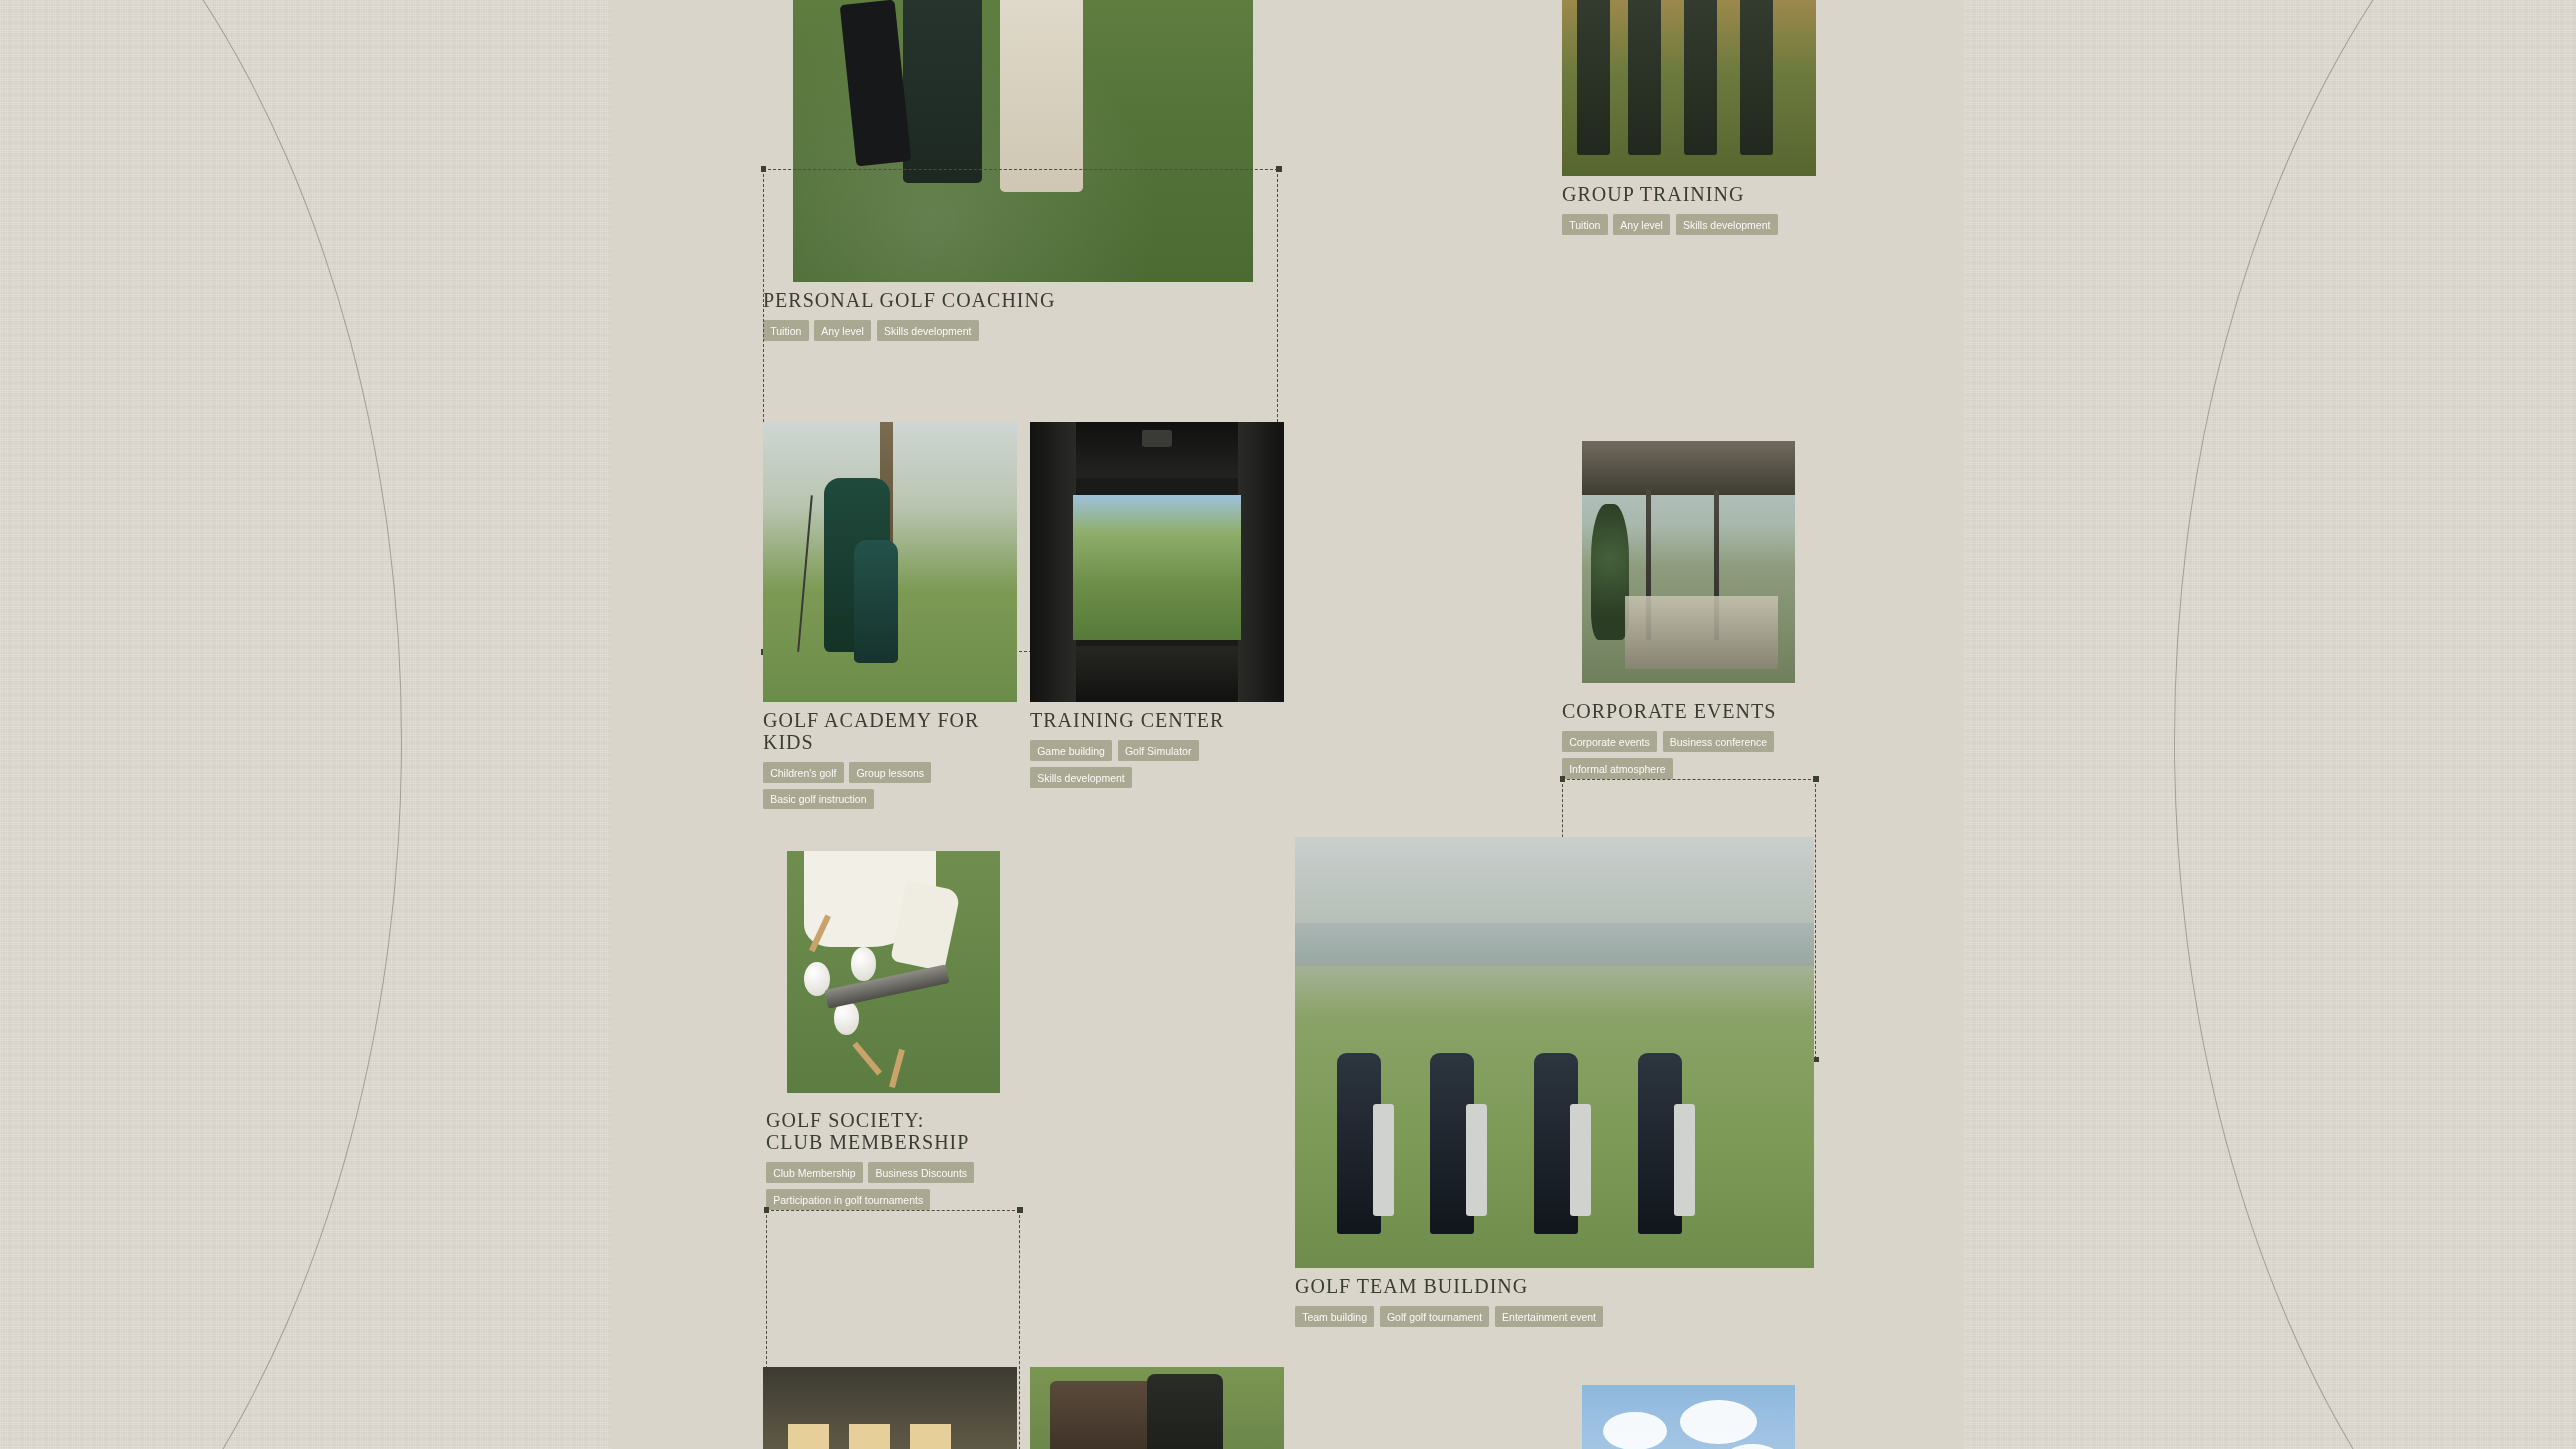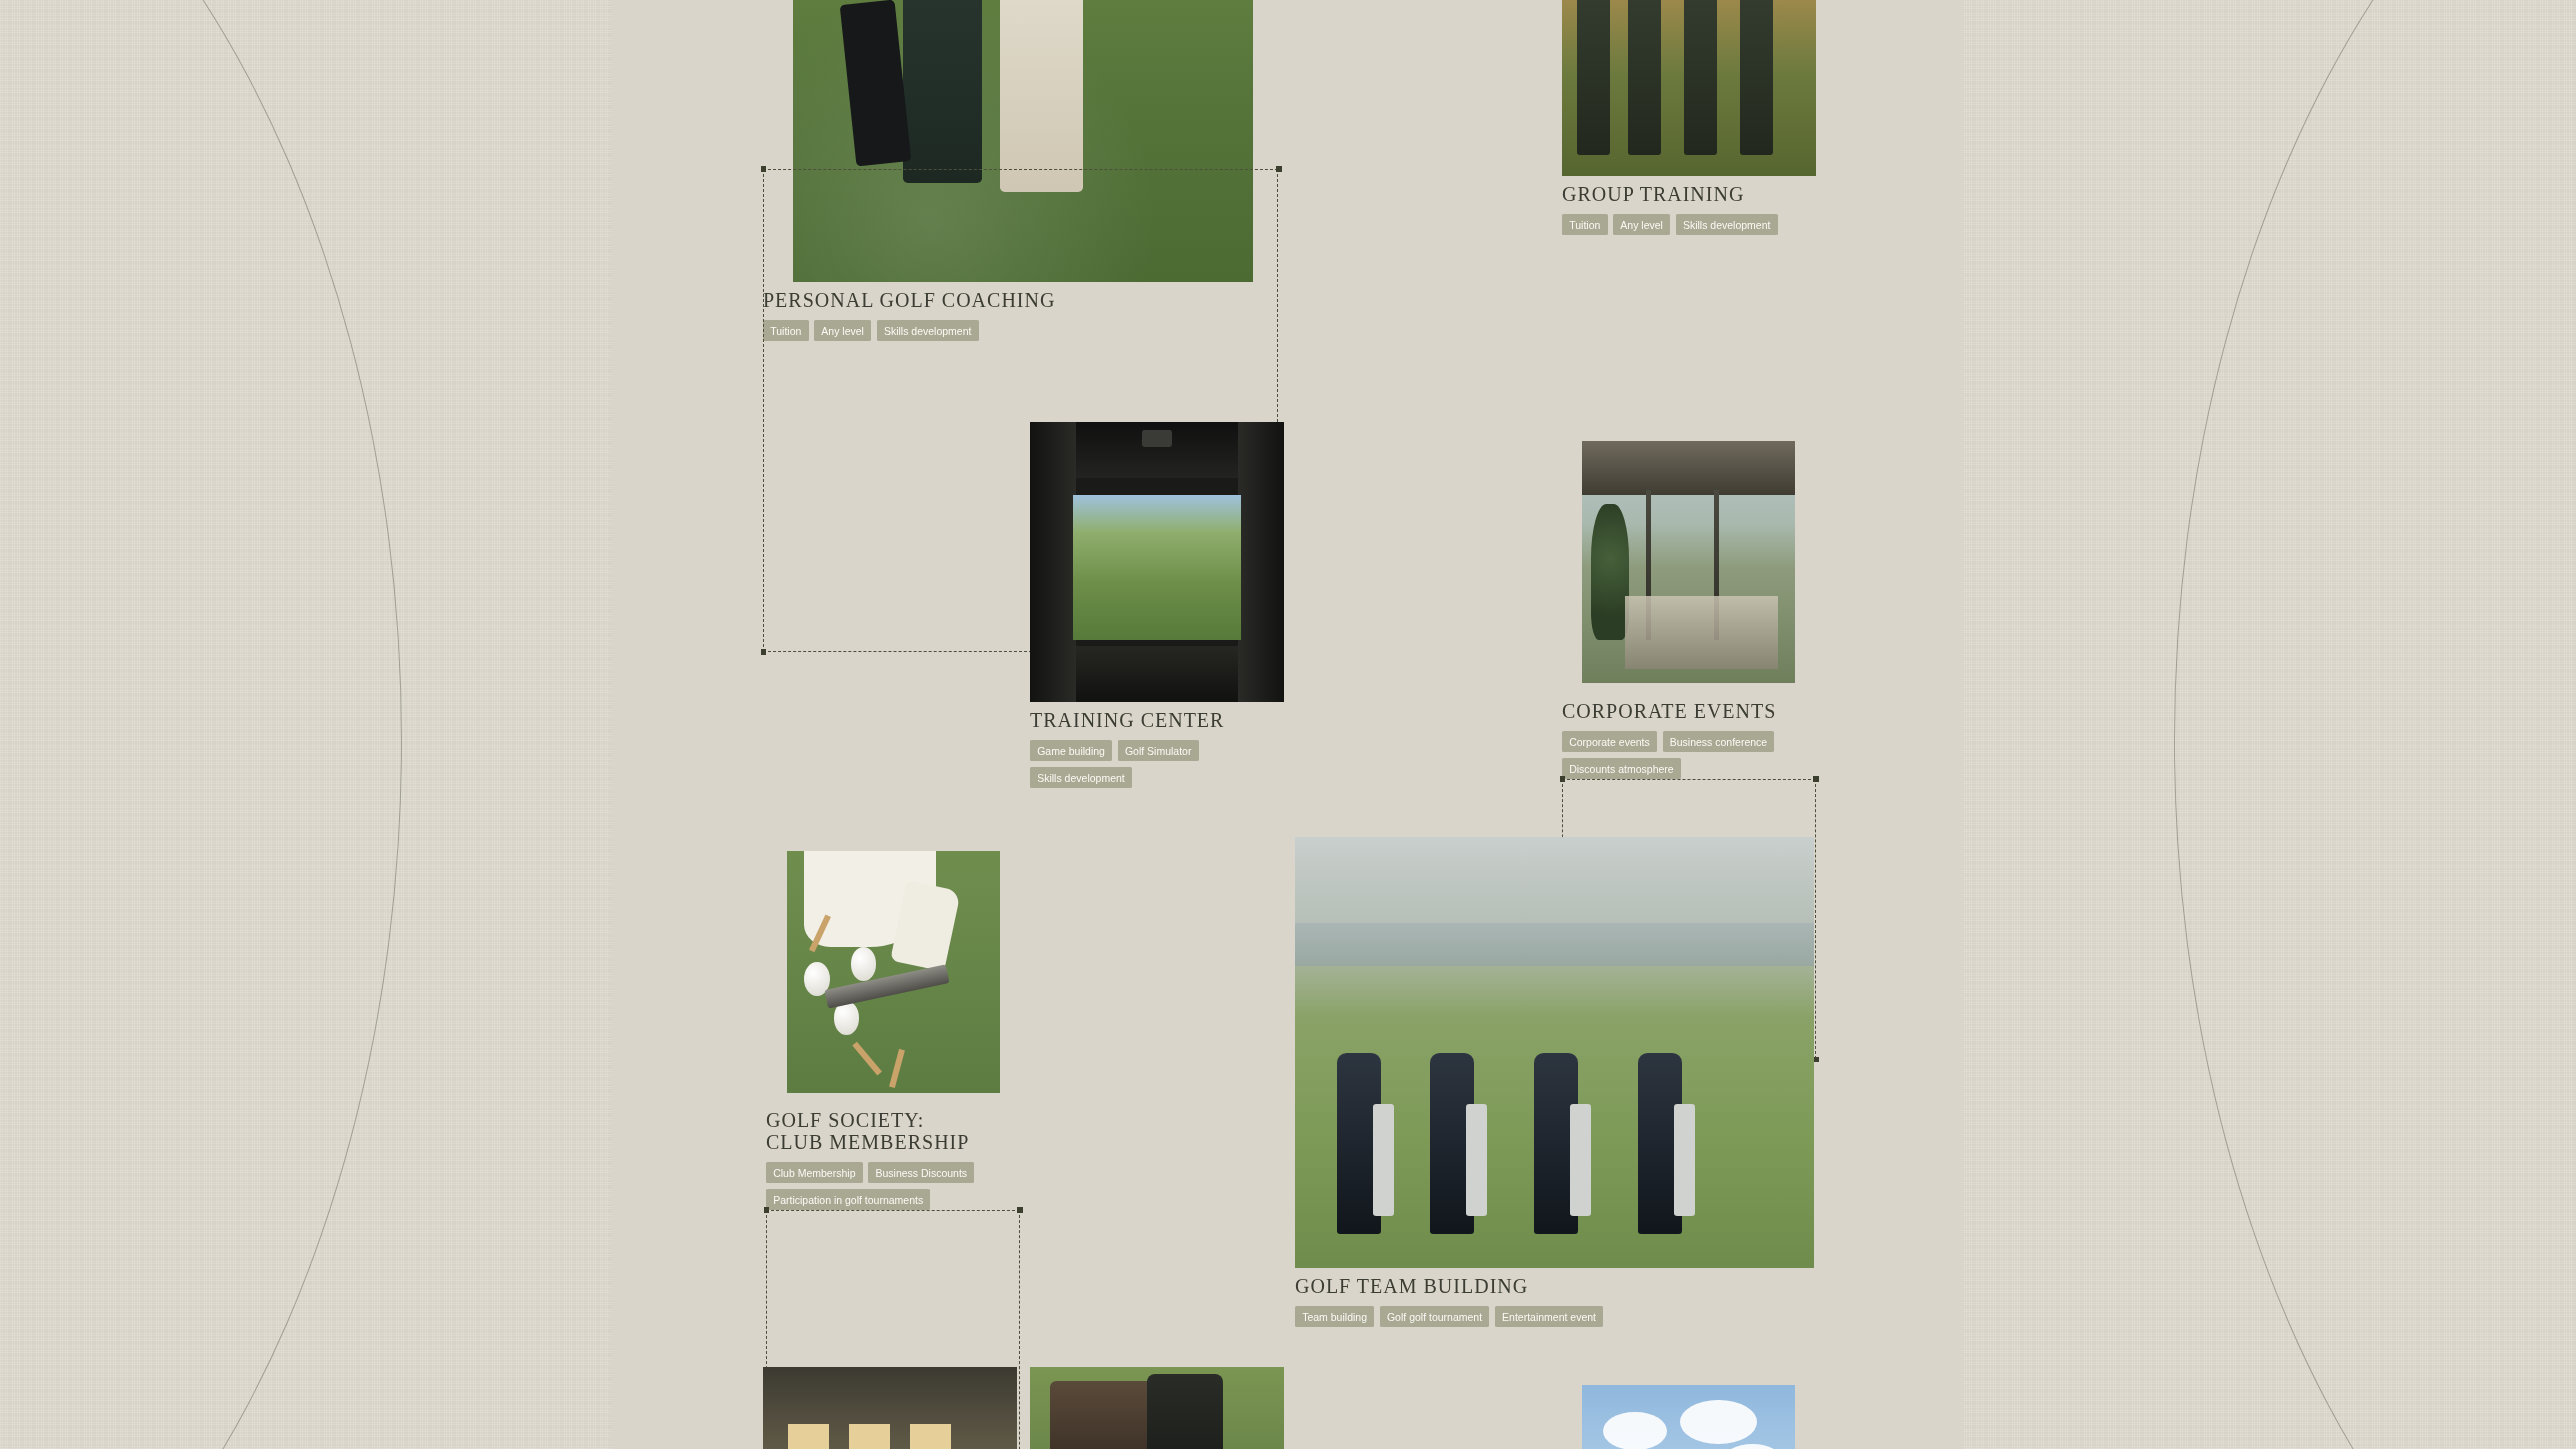--- a/index.html
+++ b/index.html
@@ -256,20 +256,36 @@
         </div>
       </div>
       <div class="card-title">GROUP TRAINING</div>
       <div class="tags">
         <span class="tag">Tuition</span>
         <span class="tag">Any level</span>
         <span class="tag">Skills development</span>
       </div>
     </div>
 
+    <div class="card" style="left:151px; top:422px; width:254px;">
+      <div class="thumb" style="width:254px; height:280px;">
+        <div class="ph p-kids">
+          <div class="trunk"></div>
+          <div class="adult"></div>
+          <div class="kid"></div>
+          <div class="club"></div>
+        </div>
+      </div>
+      <div class="card-title">GOLF ACADEMY FOR KIDS</div>
+      <div class="tags">
+        <span class="tag">Children's golf</span>
+        <span class="tag">Group lessons</span>
+        <span class="tag">Basic golf instruction</span>
+      </div>
+    </div>
 
     <div class="card" style="left:418px; top:422px; width:254px;">
       <div class="thumb" style="width:254px; height:280px;">
         <div class="ph p-sim">
           <div class="ceil"></div>
             <div class="floor"></div>
           <div class="wallL"></div>
             <div class="wallR"></div>
           <div class="screen"></div>
             <div class="proj"></div>
@@ -290,21 +306,21 @@
           <div class="post" style="left:30%;"></div>
           <div class="post" style="left:62%;"></div>
           <div class="plant"></div>
           <div class="tables"></div>
         </div>
       </div>
       <div class="card-title" style="margin-top:17.7px;">CORPORATE EVENTS</div>
       <div class="tags">
         <span class="tag">Corporate events</span>
         <span class="tag">Business conference</span>
-        <span class="tag">Discounts atmosphere</span>
+        <span class="tag">Informal atmosphere</span>
       </div>
       <div class="selected">
         <div class="sel-box" style="left:0; top:0; width:254px; height:280px;"></div>
         <div class="handle" style="left:-2.4px;  top:-2.4px;"></div>
         <div class="handle" style="left:251px; top:-2.4px;"></div>
         <div class="handle" style="left:-2.4px;  top:278px;"></div>
         <div class="handle" style="left:251px; top:278px;"></div>
       </div>
     </div>
 

